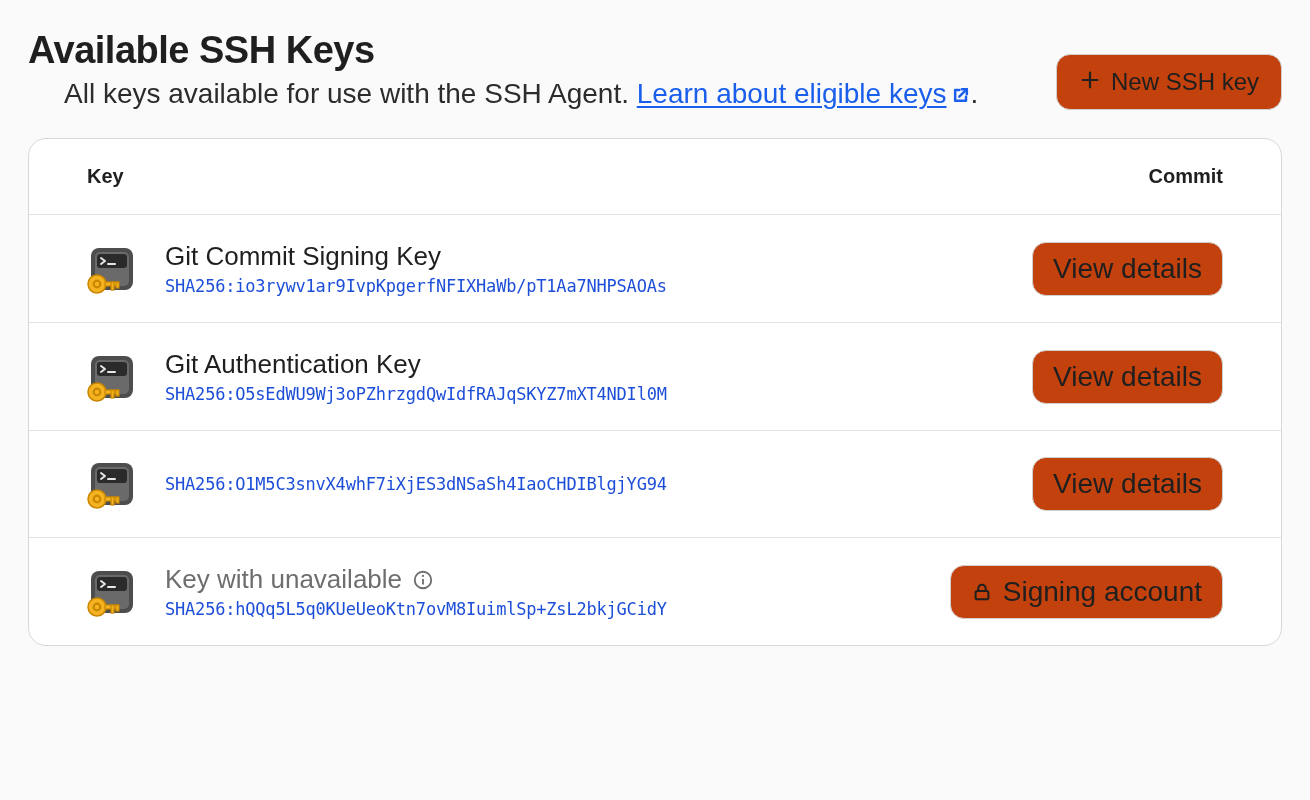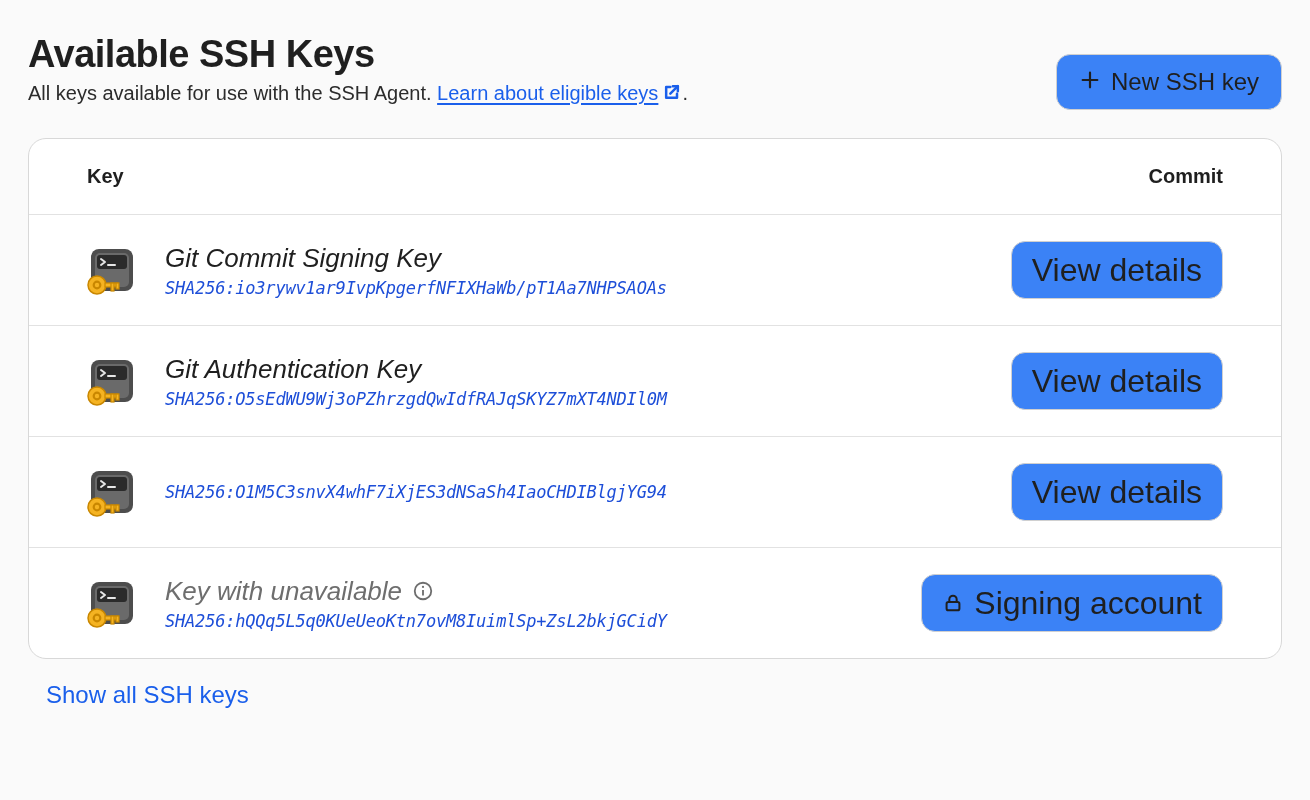--- a/index.html
+++ b/index.html
@@ -18,53 +18,54 @@
     justify-content: space-between;
     margin-bottom: 28px;
   }
   .header-text h1 {
     font-size: 38px;
     font-weight: 700;
     letter-spacing: -0.5px;
     margin-bottom: 6px;
   }
   .header-text p {
-    font-size: 20px;
+    font-size: 28px;
     color: #2c2c2c;
+    margin-left: 36px;
   }
   .link {
     color: #1a5feb;
     text-decoration: underline;
     text-underline-offset: 3px;
     text-decoration-thickness: 2px;
     cursor: pointer;
   }
   .link-wrap { white-space: nowrap; }
   .ext-icon {
     display: inline-flex;
     vertical-align: -2px;
     margin-left: 4px;
   }
   .btn {
     display: inline-flex;
     align-items: center;
     gap: 10px;
-    background: #3b82f6;
+    background: #c2410c;
     border: 1px solid #d0d0d0;
     border-radius: 14px;
     padding: 14px 22px;
     font-size: 24px;
     color: #1f1f1f;
     cursor: pointer;
     white-space: nowrap;
     line-height: 1;
   }
   .btn-small {
     padding: 12px 20px;
-    font-size: 32px;
+    font-size: 28px;
   }
   .new-key-btn { margin-top: 26px; }
 
   .panel {
     background: #ffffff;
     border: 1px solid #d8d8d8;
     border-radius: 18px;
     overflow: hidden;
   }
   .panel-header, .row {
@@ -75,21 +76,20 @@
     border-bottom: 1px solid #e2e2e2;
   }
   .panel-header .col-title {
     font-size: 20px;
     font-weight: 700;
   }
   .row .left {
     display: flex;
     align-items: center;
     gap: 28px;
-    font-style: italic;
   }
   .row:last-child { border-bottom: none; }
   .key-icon-wrap { width: 50px; height: 50px; position: relative; flex: 0 0 auto; }
   .key-name {
     font-size: 26px;
     color: #1f1f1f;
     margin-bottom: 4px;
     display: flex;
     align-items: center;
     gap: 10px;
@@ -231,21 +231,20 @@
                 <rect x="5" y="11" width="14" height="9" rx="2"></rect>
                 <path d="M8 11V8a4 4 0 0 1 8 0v3"></path>
               </svg>
       </span>
       <span class="act-text">Signing account</span>
     </button>
   </div>
 </div>
   </div>
 
-  <a class="show-all">Show all SSH keys</a>
 </div>
 
 <svg width="0" height="0" style="position:absolute">
   <defs>
     <g id="terminal-key-icon">
       <rect x="4" y="4" width="42" height="42" rx="8" fill="#4d4d4d"></rect>
       <rect x="8" y="8" width="34" height="34" rx="5" fill="#6a6a6a"></rect>
       <rect x="10" y="10" width="30" height="14" rx="3" fill="#2b2b2b"></rect>
       <path d="M14 14 l4 3 l-4 3" stroke="#e6e6e6" stroke-width="2" fill="none" stroke-linecap="round" stroke-linejoin="round"></path>
       <line x1="21" y1="20" x2="28" y2="20" stroke="#e6e6e6" stroke-width="2" stroke-linecap="round"></line>

